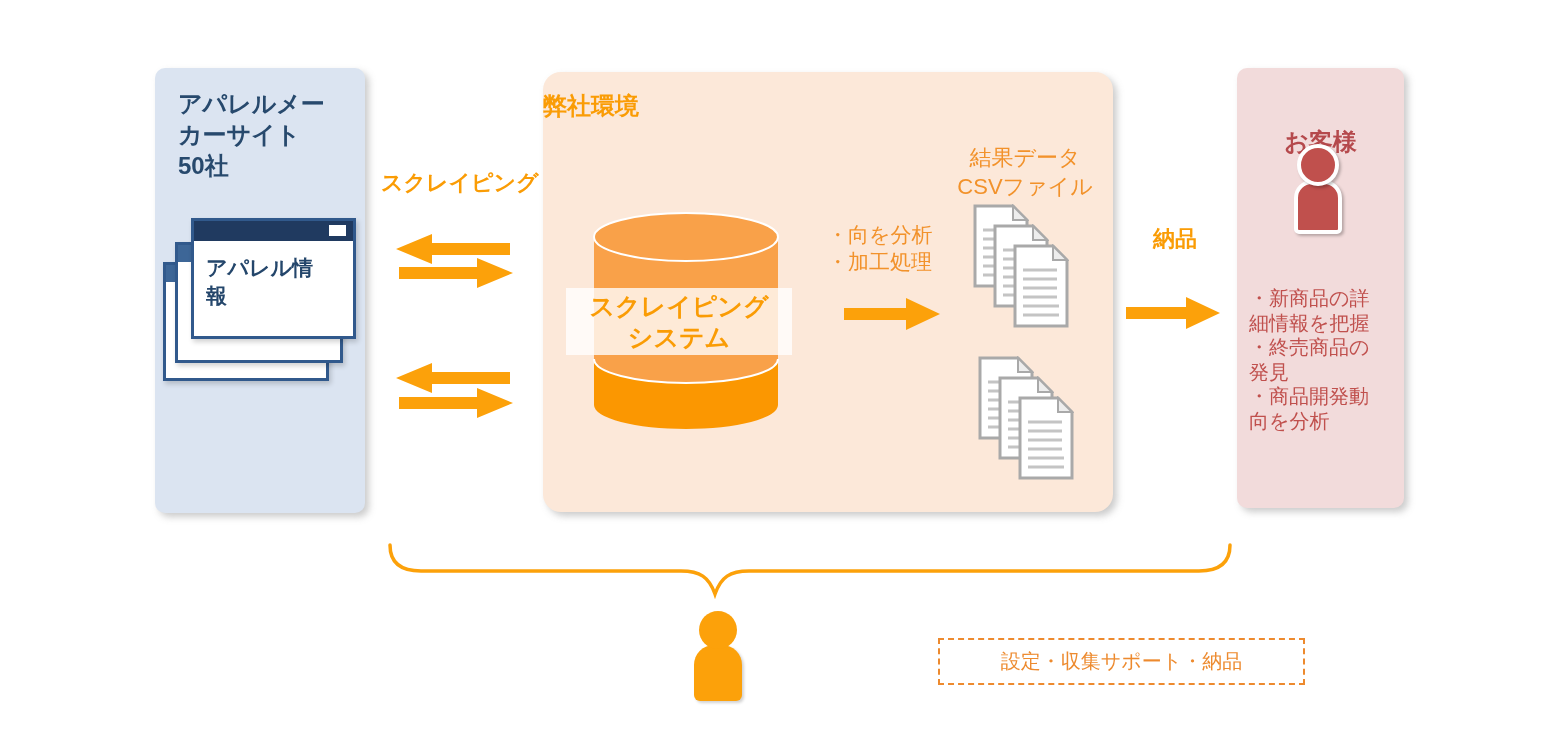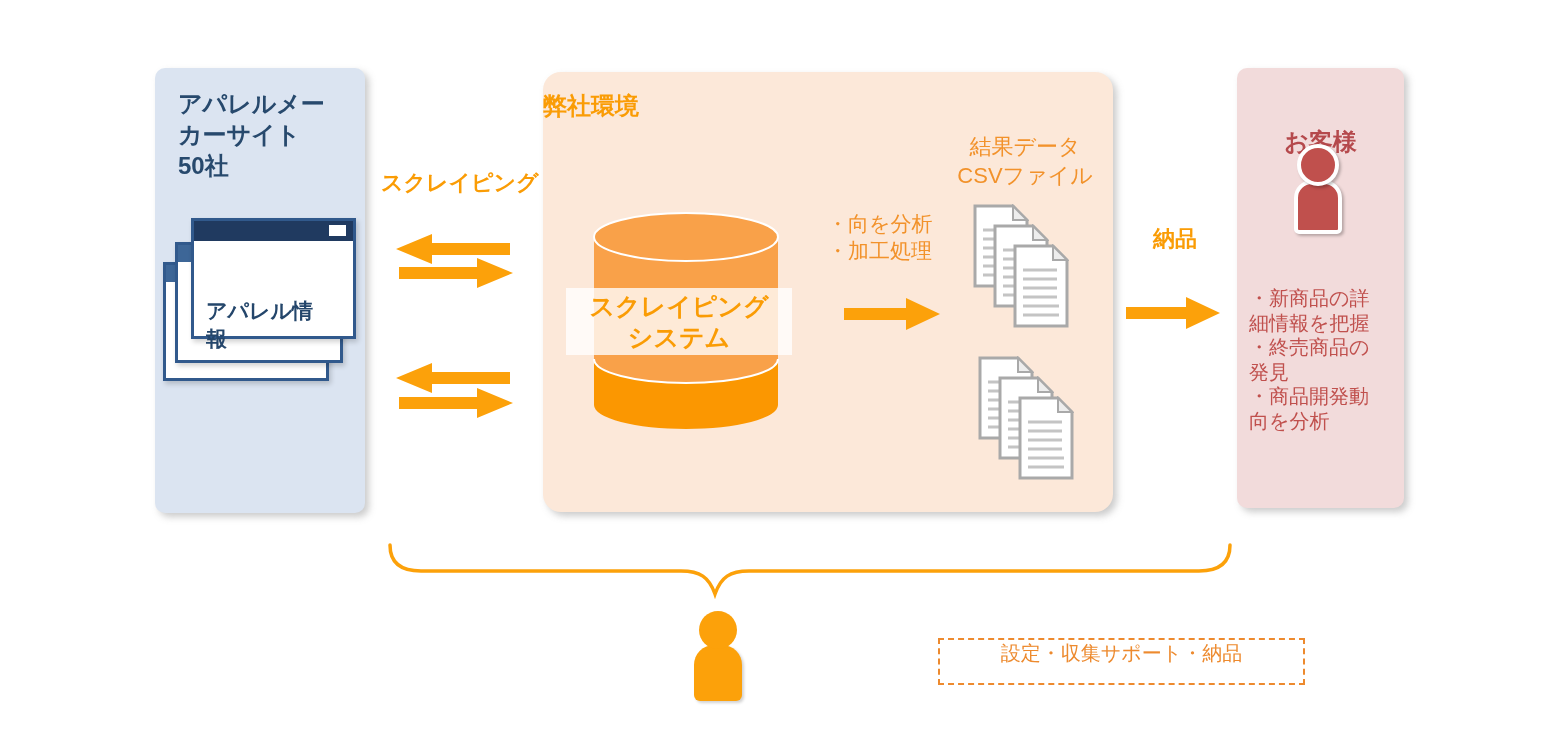--- a/index.html
+++ b/index.html
@@ -8,44 +8,44 @@
   .abs{position:absolute;}
   .pre{white-space:pre-line;}
   .panel{border-radius:10px;box-shadow:4px 4px 7px rgba(110,110,110,.35);}
   
   .box-source{left:155px;top:68px;width:210px;height:445px;background:#DBE4F1;}
   .src-title{left:178px;top:88px;width:180px;font-size:24px;font-weight:bold;color:#27496D;line-height:31px;}
   .window{position:absolute;background:#ffffff;border:3px solid #31598C;box-shadow:2px 3px 5px rgba(0,0,0,.18);}
   .window .bar{height:17px;background:#3D6697;}
   .window.front .bar{height:20px;background:#203A60;position:relative;}
   .window.front .btn{position:absolute;right:7px;top:4px;width:17px;height:11px;background:#ffffff;}
-  .window.front .wlabel{padding:13px 12px;font-size:21px;font-weight:bold;color:#24466B;line-height:28px;margin-top:43px;}
+  .window.front .wlabel{padding:13px 12px;font-size:21px;font-weight:bold;color:#24466B;line-height:28px;}
   
   .o-title{color:#FA9C05;font-weight:bold;}
-  .o-text{color:#F2922B;}
+  .o-text{color:#F2922B;margin-top:11px;}
   
   .box-company{left:543px;top:72px;width:570px;height:440px;background:#FCE8D9;border-radius:18px;}
   .band{left:566px;top:288px;width:226px;height:67px;background:rgba(255,255,255,.78);
         display:flex;align-items:center;justify-content:center;text-align:center;
         font-size:25px;font-weight:bold;color:#FA9C05;line-height:31px;}
   
   .box-customer{left:1237px;top:68px;width:167px;height:440px;background:#F2DBDB;}
   .cust-title{left:1237px;top:90px;width:167px;text-align:center;font-size:24px;font-weight:bold;color:#B5494C;margin-top:36px;}
   .benefits{left:1249px;top:286px;width:140px;font-size:20px;color:#C0504D;line-height:24.5px;}
   
   .person{position:absolute;}
   .person .head,.person .pbody{position:absolute;box-sizing:border-box;}
   .person-red .head{left:3px;top:0;width:42px;height:42px;border-radius:50%;background:#C0504D;border:4px solid #fff;z-index:2;box-shadow:2px 2px 3px rgba(0,0,0,.25);}
   .person-red .pbody{left:0;top:36px;width:48px;height:54px;border-radius:18px 18px 5px 5px;background:#C0504D;border:4px solid #fff;box-shadow:2px 2px 3px rgba(0,0,0,.25);}
   .person-orange .head{left:5px;top:0;width:38px;height:38px;border-radius:50%;background:#FCA10A;z-index:2;}
   .person-orange .pbody{left:0;top:34px;width:48px;height:56px;border-radius:20px 20px 6px 6px;background:#FCA10A;box-shadow:2px 2px 3px rgba(0,0,0,.18);}
   
   .staff-label{left:762px;top:648px;font-size:26px;font-weight:bold;color:#FA9C05;}
   .support-box{left:938px;top:638px;width:367px;height:47px;border:2px dashed #ED8A2E;box-sizing:border-box;
-               display:flex;justify-content:center;font-size:20px;color:#ED8A2E;}
+               display:flex;align-items:center;justify-content:center;font-size:20px;color:#ED8A2E;}
   .doc-stack{position:absolute;width:96px;height:124px;}
   .doc{position:absolute;}
 </style>
 </head>
 <body>
 
 <div class="canvas">
 
   <div class="abs panel box-source"></div>
   <div class="abs src-title pre">アパレルメー

